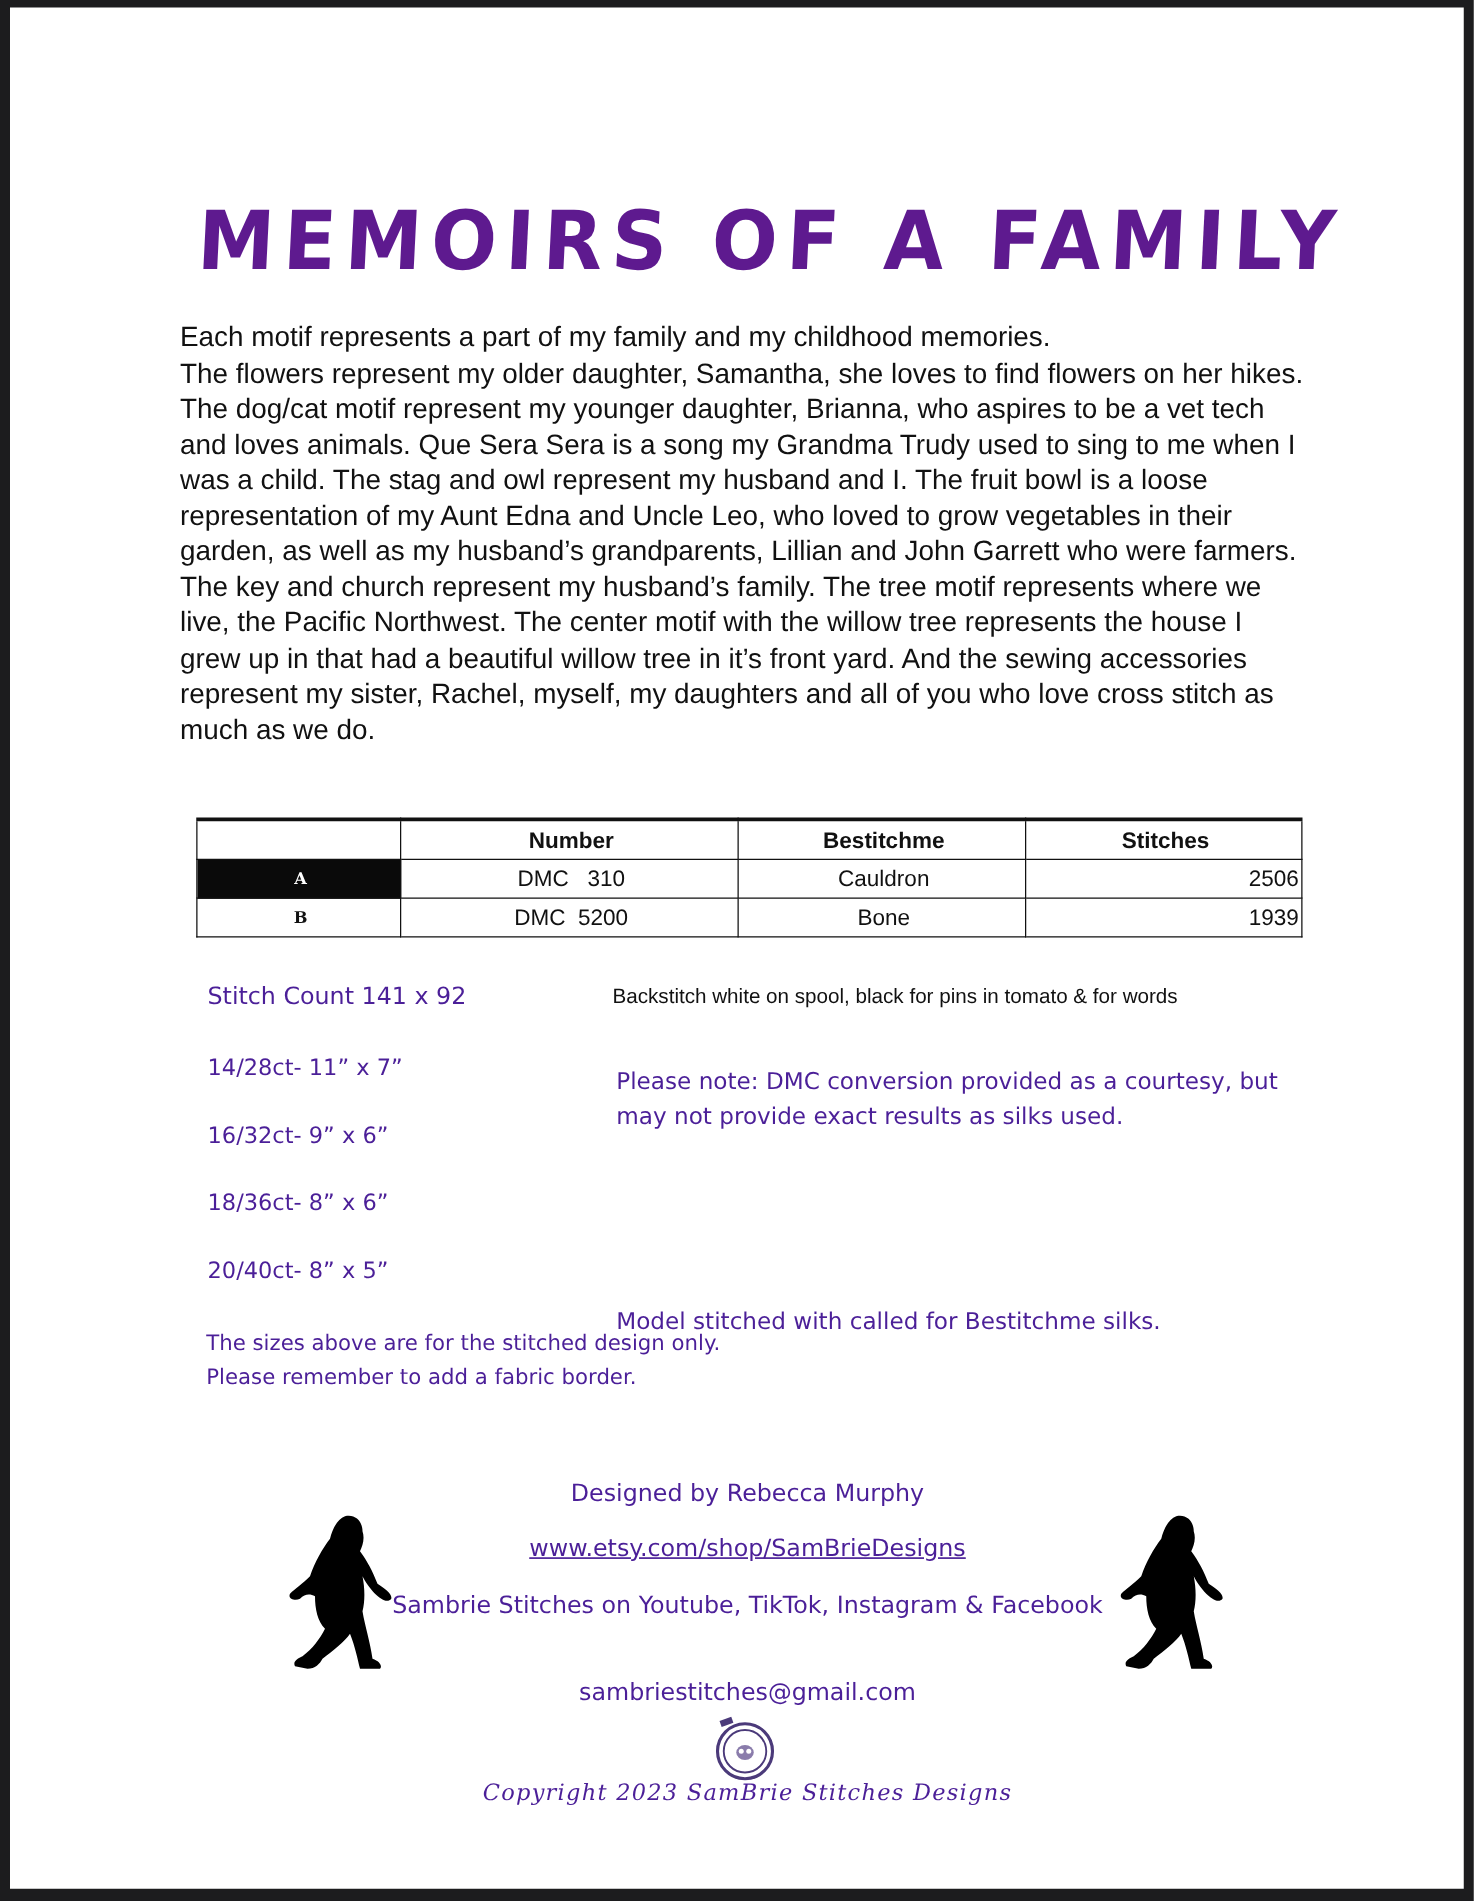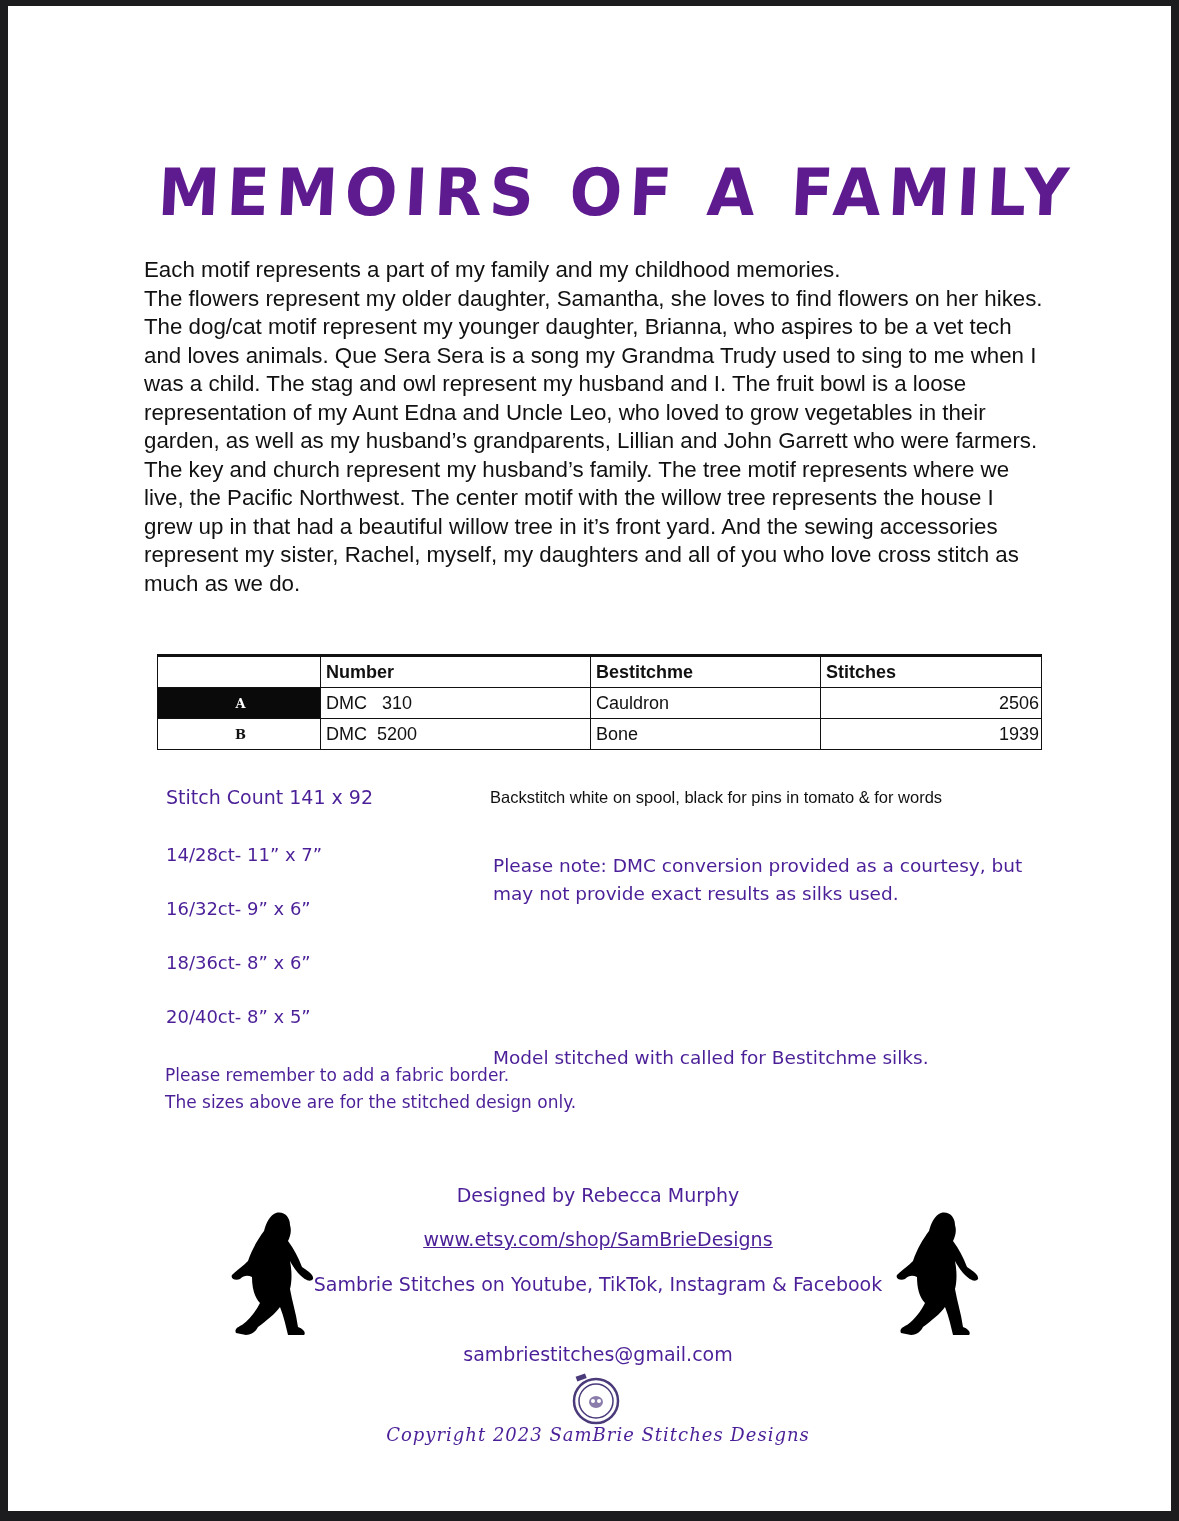--- a/index.html
+++ b/index.html
@@ -30,21 +30,21 @@
   }
   .intro p { margin: 0; }
   table.colors {
     position: absolute; left: 149px; top: 648px;
     width: 885px; border-collapse: collapse;
     font-family: "Liberation Sans", sans-serif; font-size: 18px; color: #111;
     border-top: 3px solid #111;
   }
   table.colors td, table.colors th {
     border: 1.5px solid #111; height: 30px; padding: 0 2px 0 5px;
-    text-align: left;
+    text-align: center;
   }
   table.colors th { font-weight: bold; }
   table.colors td.sym {
     width: 155px; text-align: center;
     font-family: "DejaVu Serif", serif; font-weight: bold; font-size: 13px;
   }
   table.colors td.sym.dark { background: #0a0a0a; color: #fff; }
   table.colors td.num { text-align: right; padding-left: 28px; }
   .purple { color: #4b1f98; font-family: "DejaVu Sans", sans-serif; }
   .abs { position: absolute; white-space: nowrap; }
@@ -108,22 +108,22 @@
 
   <div class="abs purple size" style="top:838px">14/28ct- 11” x 7”</div>
   <div class="abs purple size" style="top:892px">16/32ct- 9” x 6”</div>
   <div class="abs purple size" style="top:946px">18/36ct- 8” x 6”</div>
   <div class="abs purple size" style="top:1000px">20/40ct- 8” x 5”</div>
 
   <div class="abs purple note">Please note: DMC conversion provided as a courtesy, but may not provide exact results as silks used.</div>
   <div class="abs purple model">Model stitched with called for Bestitchme silks.</div>
 
   <div class="abs purple sizes-note">
+    <div>The sizes above are for the stitched design only.</div>
     <div>Please remember to add a fabric border.</div>
-    <div>The sizes above are for the stitched design only.</div>
   </div>
 
   <svg class="bigfoot bigfoot-left" viewBox="0 0 100 130">
     <path fill="#000" d="M58 4 C66 2 72 8 72 16 C74 22 72 28 70 32 C76 40 80 48 84 58 C90 62 96 66 95 70 C92 74 86 70 82 66 C78 62 74 56 72 52 C74 62 74 72 72 80 C74 92 78 104 80 118 C86 120 88 124 86 126 L70 126 C68 118 66 108 62 98 C58 104 48 112 40 118 C38 122 34 126 28 126 L18 124 C16 120 20 118 24 116 C32 110 38 102 42 94 C36 88 34 78 34 68 C30 66 26 66 22 70 C18 72 12 70 14 66 C18 62 24 58 30 52 C34 40 40 30 46 22 C48 14 52 6 58 4 Z"></path>
   </svg>
   <svg class="bigfoot bigfoot-right" viewBox="0 0 100 130">
     <path fill="#000" d="M58 4 C66 2 72 8 72 16 C74 22 72 28 70 32 C76 40 80 48 84 58 C90 62 96 66 95 70 C92 74 86 70 82 66 C78 62 74 56 72 52 C74 62 74 72 72 80 C74 92 78 104 80 118 C86 120 88 124 86 126 L70 126 C68 118 66 108 62 98 C58 104 48 112 40 118 C38 122 34 126 28 126 L18 124 C16 120 20 118 24 116 C32 110 38 102 42 94 C36 88 34 78 34 68 C30 66 26 66 22 70 C18 72 12 70 14 66 C18 62 24 58 30 52 C34 40 40 30 46 22 C48 14 52 6 58 4 Z"></path>
   </svg>
 
   <div class="credits purple designed">Designed by Rebecca Murphy</div>

